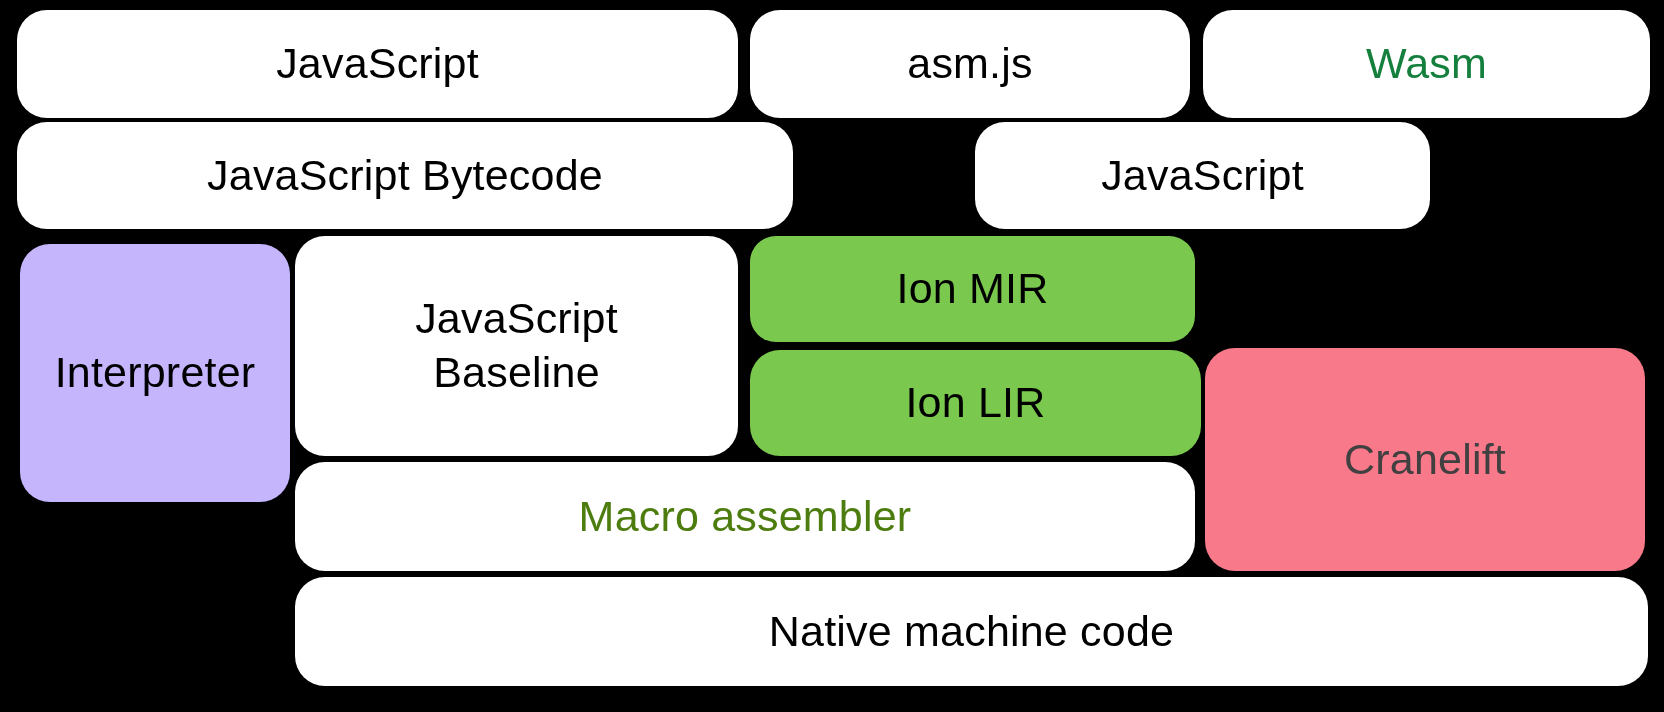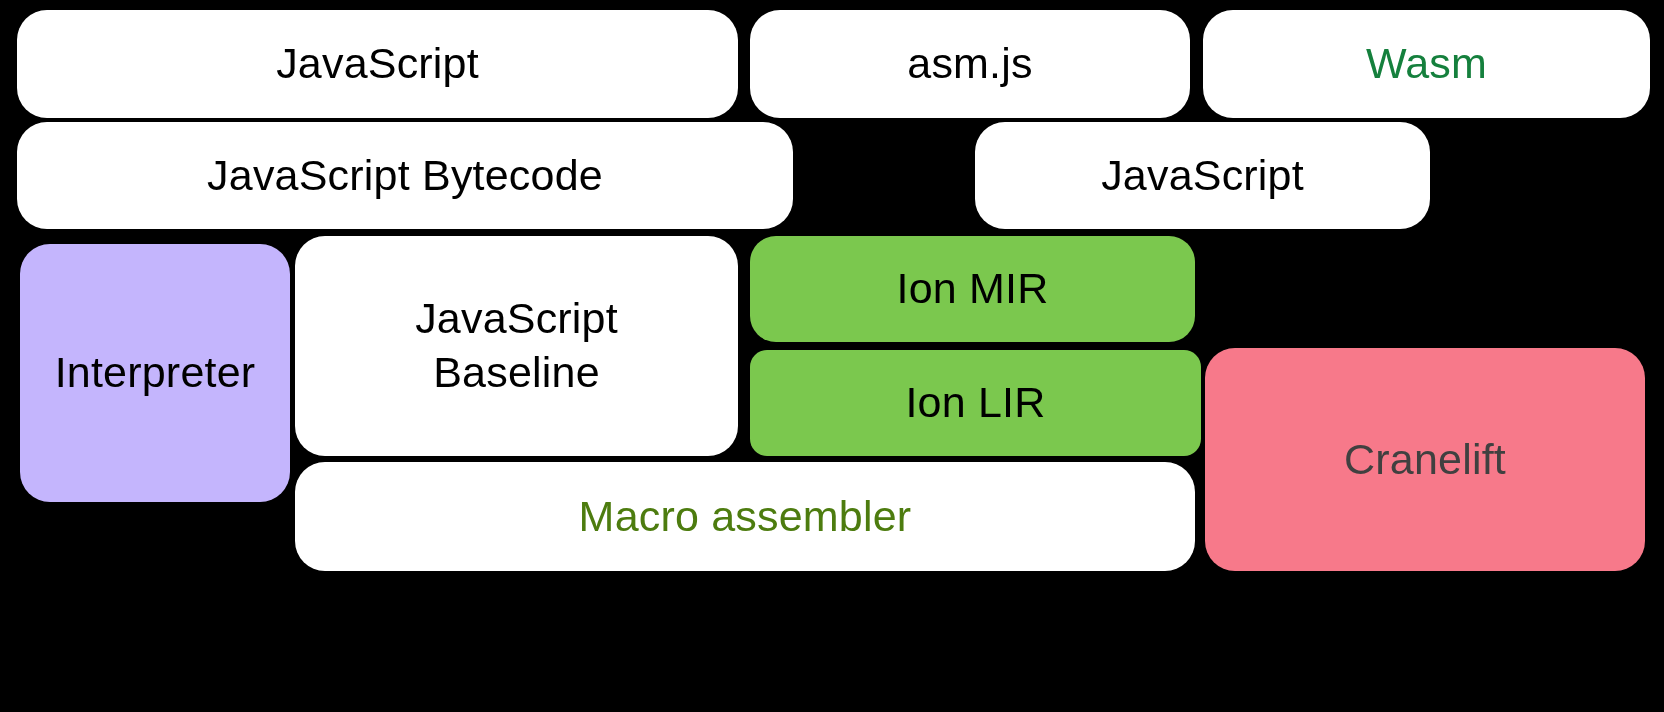--- a/index.html
+++ b/index.html
@@ -51,22 +51,25 @@
     <div class="node" style="left: 20px; top: 244px; width: 270px; height: 258px; background: #c4b5fd;">
       <span class="node-label" style="color: rgb(0, 0, 0);">Interpreter</span>
     </div>
     <div class="node" style="left: 295px; top: 236px; width: 443px; height: 220px; background: rgb(255, 255, 255);">
       <span class="node-label" style="color: rgb(0, 0, 0);">JavaScript
 Baseline</span>
     </div>
     <div class="node" style="left: 750px; top: 236px; width: 445px; height: 106px; background: rgb(123, 200, 78); border-radius: 26px;">
       <span class="node-label" style="color: rgb(0, 0, 0);">Ion MIR</span>
     </div>
-    <div class="node" style="left: 750px; top: 350px; width: 451px; height: 106px; background: rgb(123, 200, 78); border-radius: 17px;">
+    <div class="node" style="left: 750px; top: 350px; width: 451px; height: 106px; background: rgb(123, 200, 78);">
       <span class="node-label" style="color: rgb(0, 0, 0);">Ion LIR</span>
     </div>
     <div class="node" style="left: 1205px; top: 348px; width: 440px; height: 223px; background: rgb(247, 121, 138);">
       <span class="node-label" style="color: #404040;">Cranelift</span>
     </div>
     <div class="node" style="left: 295px; top: 462px; width: 900px; height: 109px; background: rgb(255, 255, 255);">
       <span class="node-label" style="color: #4d7c0f;">Macro assembler</span>
     </div>
+    <div class="node" style="left: 295px; top: 577px; width: 1353px; height: 109px; background: rgb(255, 255, 255);">
+      <span class="node-label" style="color: rgb(0, 0, 0);">Native machine code</span>
+    </div>
   </div>
 
 </body></html>

